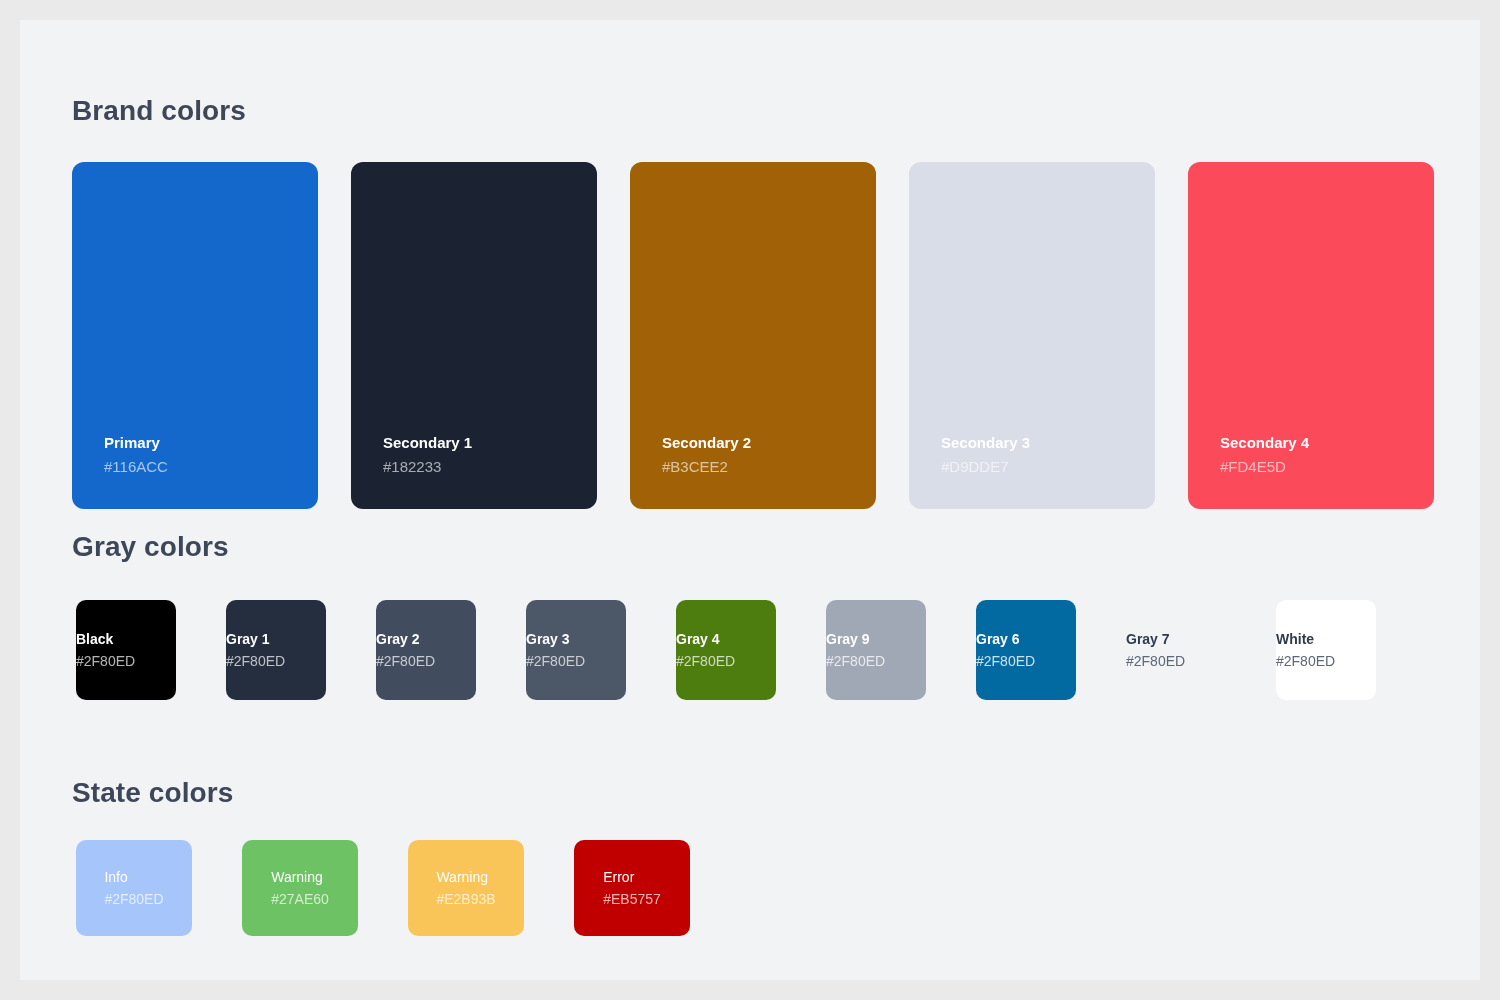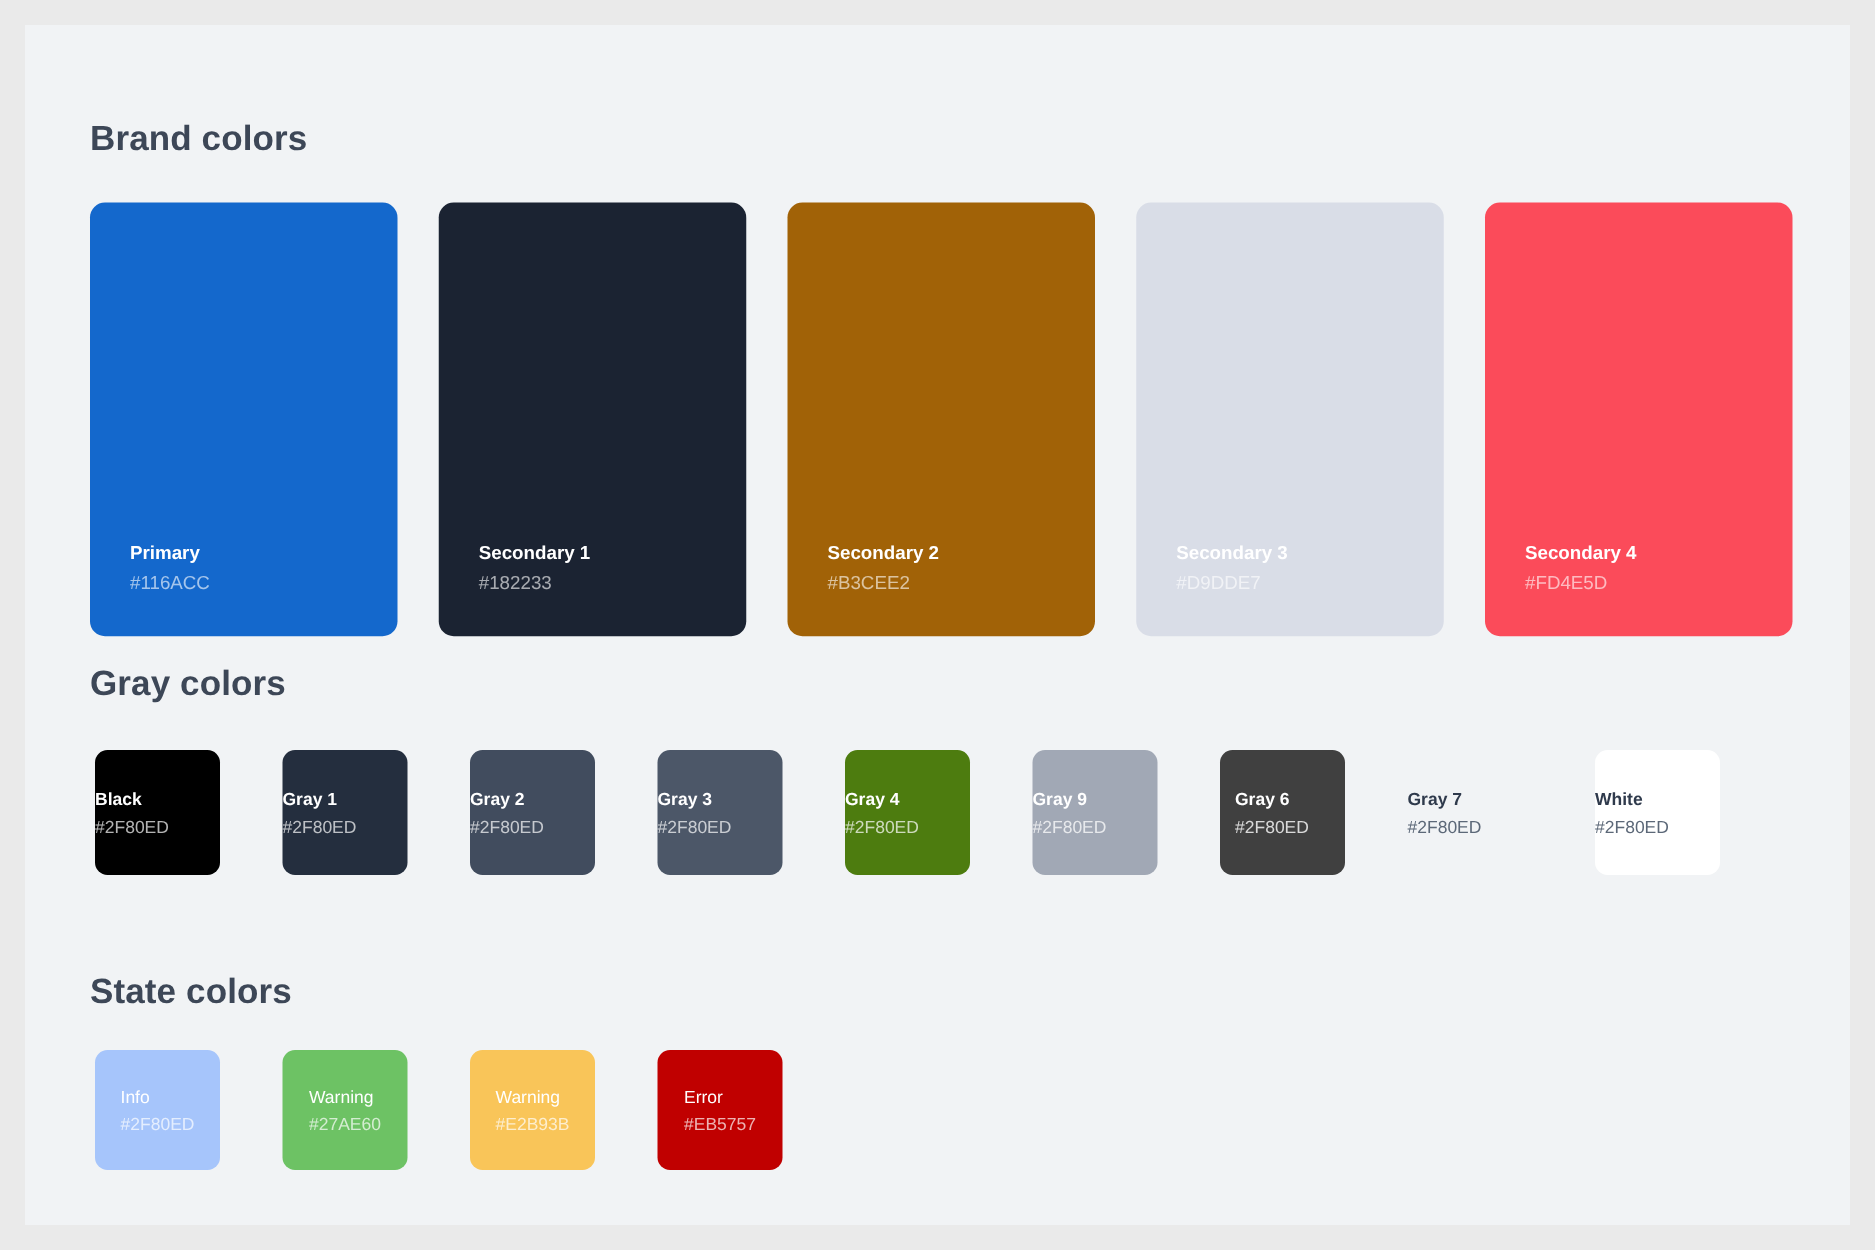--- a/index.html
+++ b/index.html
@@ -105,21 +105,21 @@
 
   
   .state-row {
     position: absolute;
     left: 56px;
     top: 820px;
     display: flex;
     gap: 50px;
   }
   .state-card {
-    width: 100px;
+    width: 116px;
     height: 96px;
     border-radius: 10px;
     display: flex;
     flex-direction: column;
     align-items: center;
     justify-content: center;
     box-sizing: border-box;
   }
   .state-card .swatch-name {
     font-size: 14px;
@@ -206,21 +206,21 @@
           <div class="swatch-name" style="color: rgb(255, 255, 255);">Gray 4</div>
           <div class="swatch-hex" style="color: rgba(255, 255, 255, 0.72);">#2F80ED</div>
         </div>
       </div>
       <div class="gray-card" style="background: rgb(161, 168, 181);">
         <div class="card-text">
           <div class="swatch-name" style="color: rgb(255, 255, 255);">Gray 9</div>
           <div class="swatch-hex" style="color: rgba(255, 255, 255, 0.75);">#2F80ED</div>
         </div>
       </div>
-      <div class="gray-card" style="background: #404040; padding-left: 12px;">
+      <div class="gray-card" style="background: #0369a1;">
         <div class="card-text">
           <div class="swatch-name" style="color: rgb(255, 255, 255);">Gray 6</div>
           <div class="swatch-hex" style="color: rgba(255, 255, 255, 0.8);">#2F80ED</div>
         </div>
       </div>
       <div class="gray-card" style="background: rgb(241, 243, 245);">
         <div class="card-text">
           <div class="swatch-name" style="color: rgb(47, 58, 76);">Gray 7</div>
           <div class="swatch-hex" style="color: rgb(92, 104, 120);">#2F80ED</div>
         </div>

